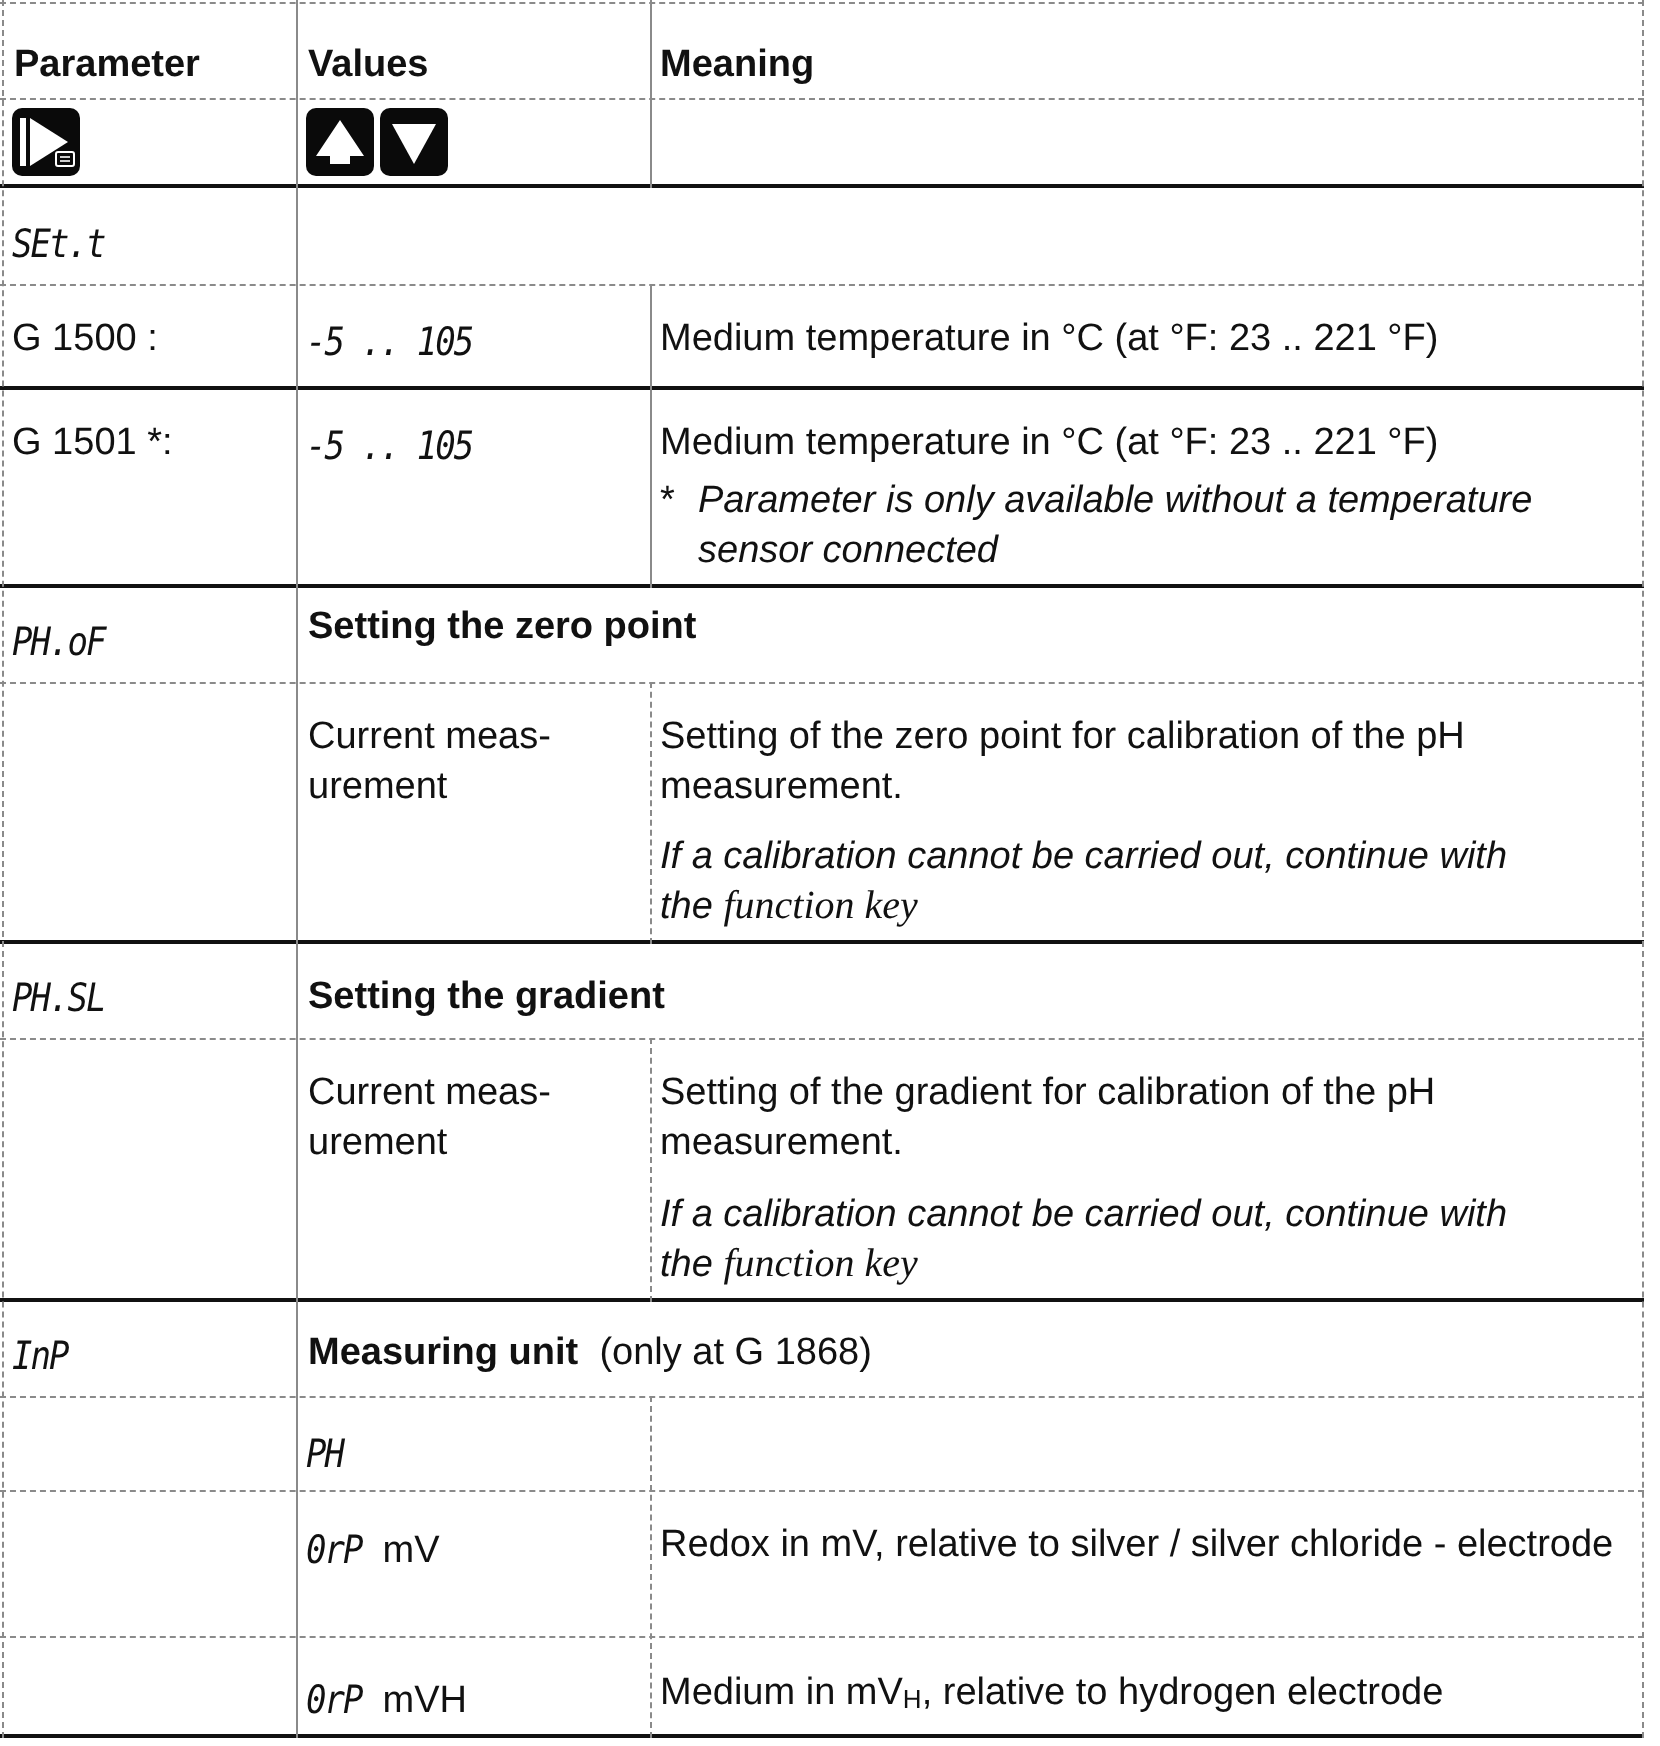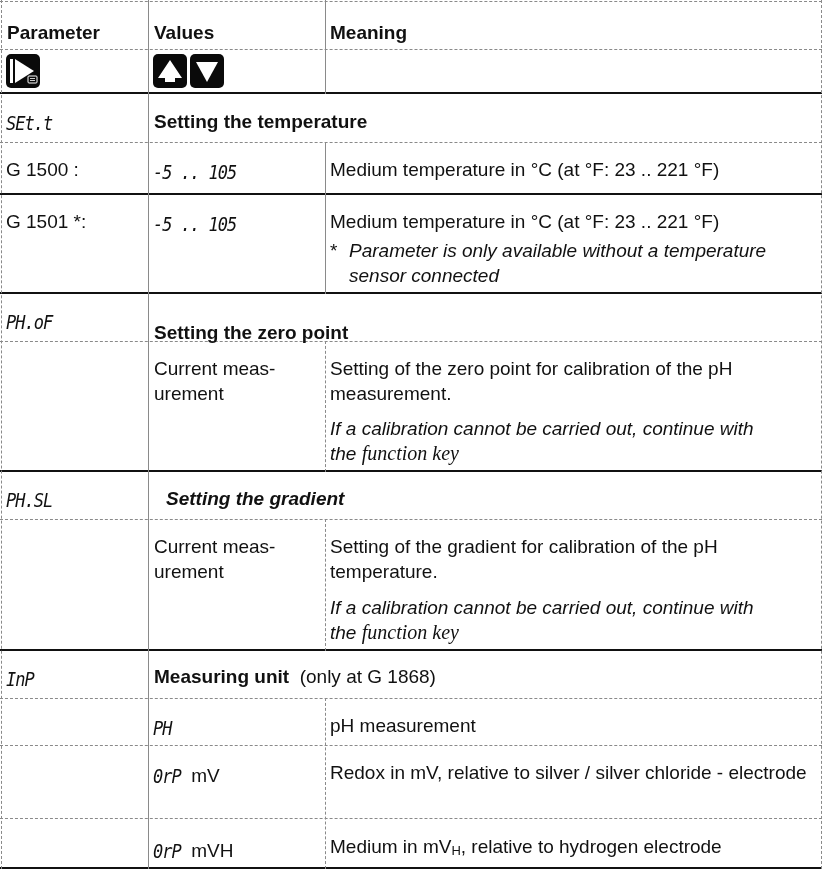--- a/index.html
+++ b/index.html
@@ -74,79 +74,77 @@
     </span><span class="key">
       <svg width="34" height="34" viewBox="0 0 34 34">
         <polygon points="6,8 28,8 17,28" fill="#fff"></polygon>
       </svg>
     </span>
   </div>
 
   <div class="cell" style="left:6px;top:110px;">
     <span class="seg">SEt.t</span>
   </div>
-  <div class="cell bold" style="left:154px;top:109px;">Setting the temperature</div>
 
   <div class="cell right" style="left:6px;top:157px;width:138px;">G 1500  :</div>
   <div class="cell" style="left:153px;top:159px;">
     <span class="seg">-5 .. 105</span>
   </div>
   <div class="cell" style="left:330px;top:157px;">Medium temperature in °C  (at °F: 23 .. 221 °F)</div>
 
   <div class="cell right" style="left:6px;top:209px;width:138px;">G 1501 *:</div>
   <div class="cell" style="left:153px;top:211px;">
     <span class="seg">-5 .. 105</span>
   </div>
   <div class="cell" style="left:330px;top:209px;">Medium temperature in °C  (at °F: 23 .. 221 °F)</div>
   <div class="cell ital" style="left:330px;top:238px;width:490px;">
     <span style="position:absolute;left:0;top:0;font-style:normal;">*</span>
     <span style="display:block;padding-left:19px;">Parameter is only available without a temperature sensor connected</span>
   </div>
 
   <div class="cell" style="left:6px;top:309px;">
     <span class="seg">PH.oF</span>
   </div>
-  <div class="cell bold" style="left:154px;top:320px;">Setting the zero point</div>
+  <div class="cell bold" style="left:154px;top:301px;">Setting the zero point</div>
 
   <div class="cell" style="left:154px;top:356px;">
     <div>Current meas-</div>
     <div>urement</div>
   </div>
   <div class="cell" style="left:330px;top:356px;width:485px;">Setting of the zero point for calibration of the pH measurement.</div>
   <div class="cell ital" style="left:330px;top:416px;width:490px;">
     <div>If a calibration cannot be carried out, continue with</div>
     <div><span>the</span> <span class="serif-it">function key</span></div>
   </div>
 
   <div class="cell" style="left:6px;top:487px;">
     <span class="seg">PH.SL</span>
   </div>
-  <div class="cell bold" style="left:166px;top:486px;font-style:italic;">Setting the gradient</div>
+  <div class="cell bold" style="left:154px;top:486px;">Setting the gradient</div>
 
   <div class="cell" style="left:154px;top:534px;">
     <div>Current meas-</div>
     <div>urement</div>
   </div>
-  <div class="cell" style="left:330px;top:534px;width:485px;">Setting of the gradient for calibration of the pH temperature.</div>
+  <div class="cell" style="left:330px;top:534px;width:485px;">Setting of the gradient for calibration of the pH measurement.</div>
   <div class="cell ital" style="left:330px;top:595px;width:490px;">
     <div>If a calibration cannot be carried out, continue with</div>
     <div><span>the</span> <span class="serif-it">function key</span></div>
   </div>
 
   <div class="cell" style="left:6px;top:666px;">
     <span class="seg">InP</span>
   </div>
   <div class="cell" style="left:154px;top:664px;">
     <span class="bold">Measuring unit</span>&nbsp;&nbsp;<span>(only at G 1868)</span>
   </div>
 
   <div class="cell" style="left:153px;top:715px;text-decoration:underline;">
     <span class="seg">PH</span>
   </div>
-  <div class="cell" style="left:330px;top:713px;">pH measurement</div>
 
   <div class="cell" style="left:153px;top:763px;">
     <span class="seg">0rP</span>&nbsp;&nbsp;<span>mV</span>
   </div>
   <div class="cell" style="left:330px;top:760px;width:480px;">Redox in mV, relative to silver / silver chloride - electrode</div>
 
   <div class="cell" style="left:153px;top:838px;">
     <span class="seg">0rP</span>&nbsp;&nbsp;<span>mVH</span>
   </div>
   <div class="cell" style="left:330px;top:834px;">

